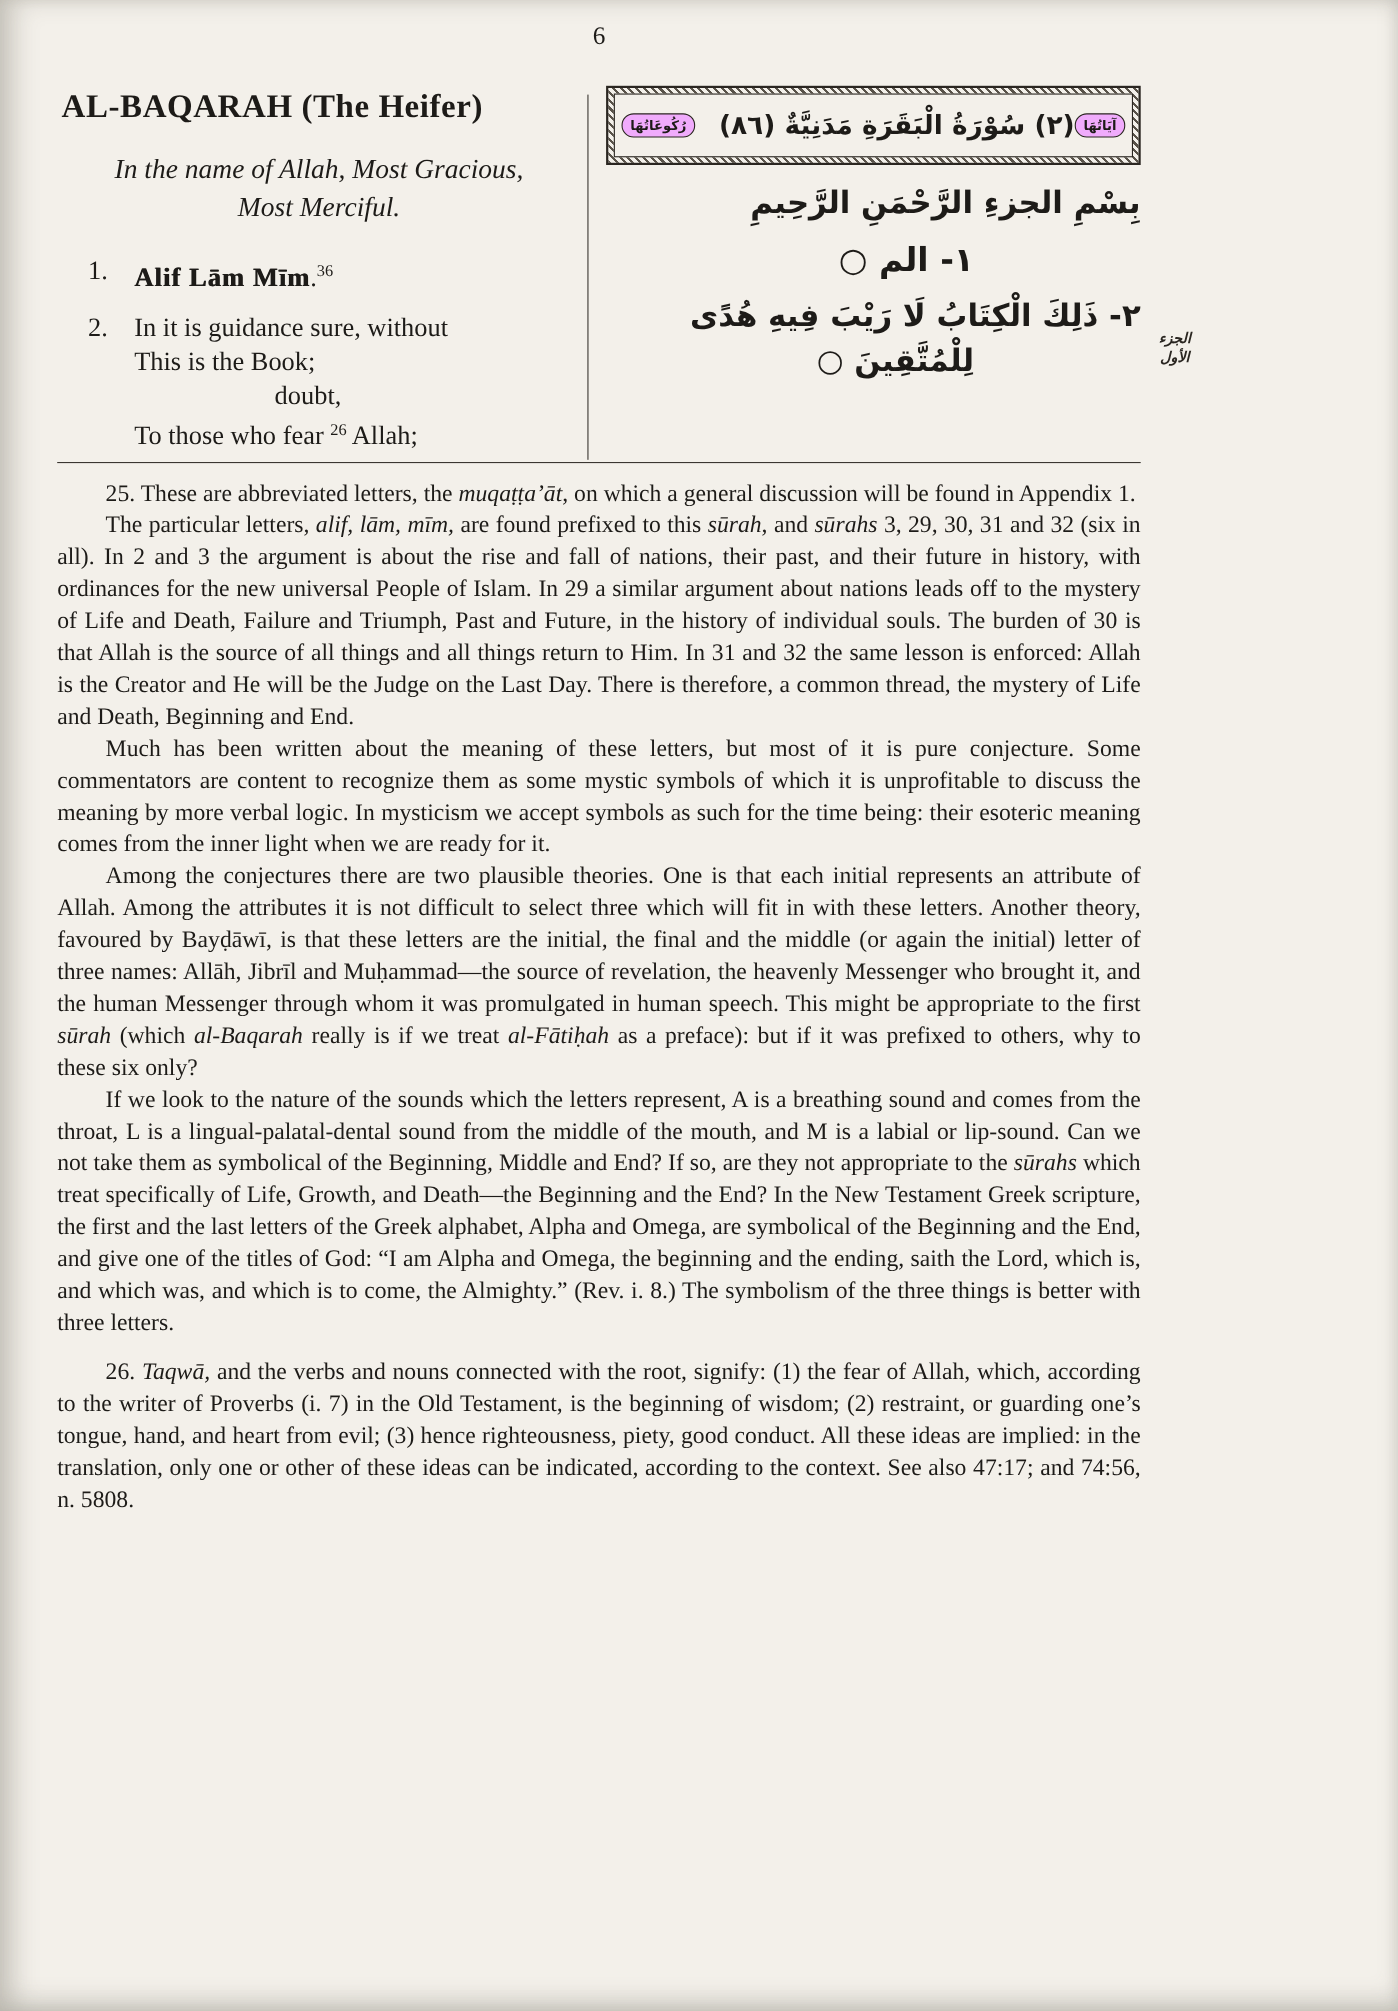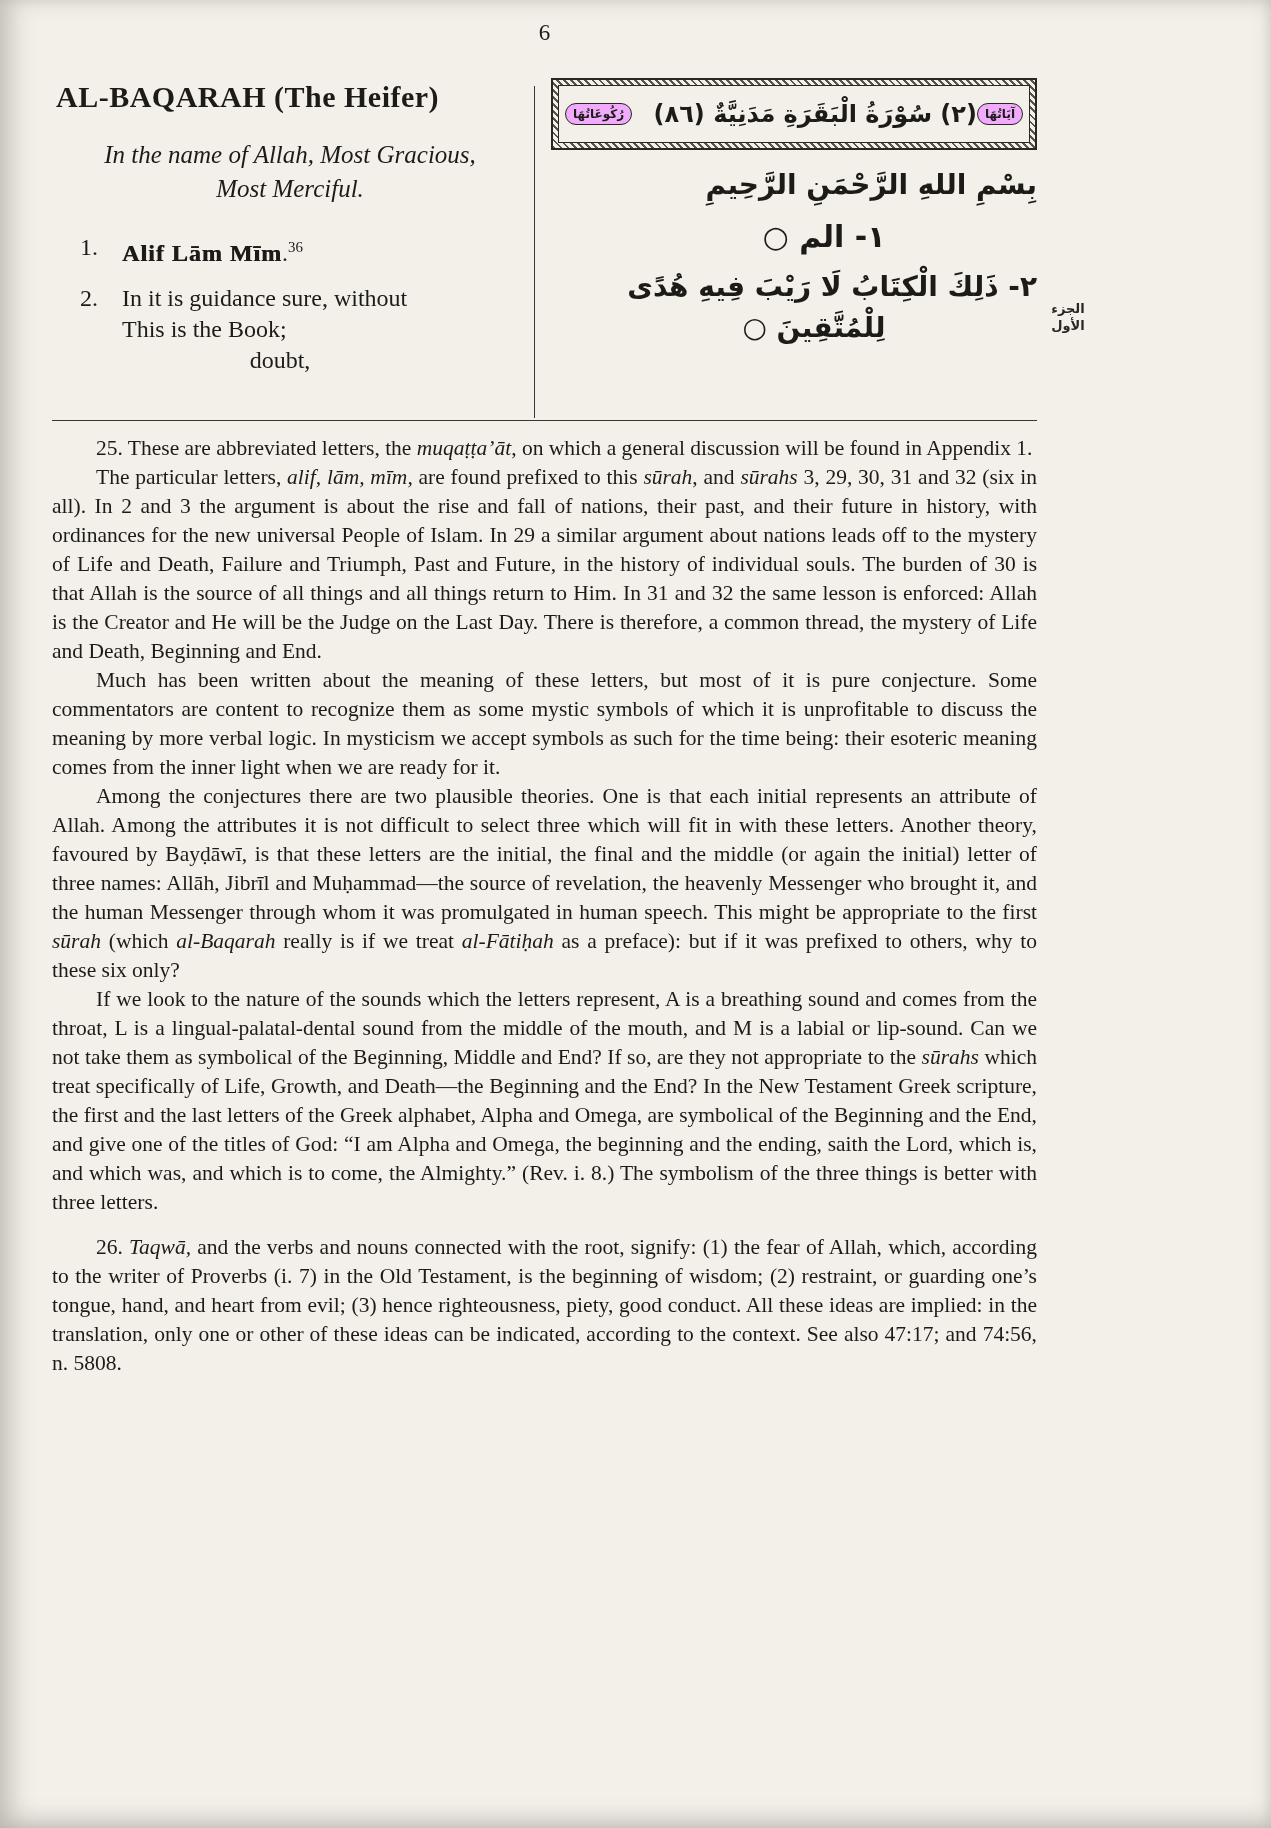--- a/index.html
+++ b/index.html
@@ -57,21 +57,21 @@
     font-size:12px;padding:3px 7px;background:#f0abfc;
   }
   .banner-title{font-size:24px;text-align:right;flex:1;}
   .ar-line{text-align:right;}
   .ar-bismillah{margin-top:18px;font-size:28px;}
   .ar-v1{margin-top:18px;font-size:30px;text-align:center;padding-left:60px;}
   .ar-v2a{margin-top:16px;font-size:28px;}
   .ar-v2b{margin-top:8px;font-size:28px;text-align:center;padding-left:40px;}
   .juz-marker{
     position:absolute;left:1044px;top:300px;width:48px;
-    text-align:center;font-size:13px;line-height:17px;color:#2a2621;
+    text-align:center;font-size:13px;line-height:17px;color:#2a2621;font-style:italic;
   }
   .header-rule{
     position:absolute;left:52px;top:420px;width:985px;
     border:none;border-top:1.7px solid #3a3631;margin:0;
   }
   
   .notes{top:434px;font-size:21.5px;line-height:29px;text-align:justify;}
   .notes p{margin:0;text-indent:44px;}
   .notes p.note-gap{margin-top:16px;}
   
@@ -99,35 +99,36 @@
         <span class="verse-num">1.</span>
         <span class="verse-body"><span class="blackletter">Alif Lām Mīm</span>.<sup>36</sup></span>
       </div>
 
       <div class="verse" style="margin-top:14px;">
         <span class="verse-num">2.</span>
         <span class="verse-body">
           <div>In it is guidance sure, without</div>
           <div>This is the Book;</div>
           <div class="v-center">doubt,</div>
+          <div>To those who fear <sup>26</sup> Allah;</div>
         </span>
       </div>
     </div>
 
     <div class="col-divider"></div>
 
     <div class="col-right">
       <div class="banner">
         <div class="banner-inner arabic">
           <span class="cartouche">آيَاتُهَا</span>
           <span class="banner-title">(٢) سُوْرَةُ الْبَقَرَةِ مَدَنِيَّةٌ (٨٦)</span>
           <span class="cartouche">رُكُوعَاتُهَا</span>
         </div>
       </div>
-      <div class="arabic ar-line ar-bismillah">بِسْمِ اللهِ الرَّحْمَنِ الرَّحِيمِ</div>
+      <div class="arabic ar-line ar-bismillah">بِسْمِ الجزءِ الرَّحْمَنِ الرَّحِيمِ</div>
       <div class="arabic ar-v1">١- الم ○</div>
       <div class="arabic ar-line ar-v2a">٢- ذَلِكَ الْكِتَابُ لَا رَيْبَ فِيهِ هُدًى</div>
       <div class="arabic ar-v2b">لِلْمُتَّقِينَ ○</div>
     </div>
   </div>
 
   <div class="juz-marker arabic">
     <div>الجزء</div>
     <div>الأول</div>
   </div>

